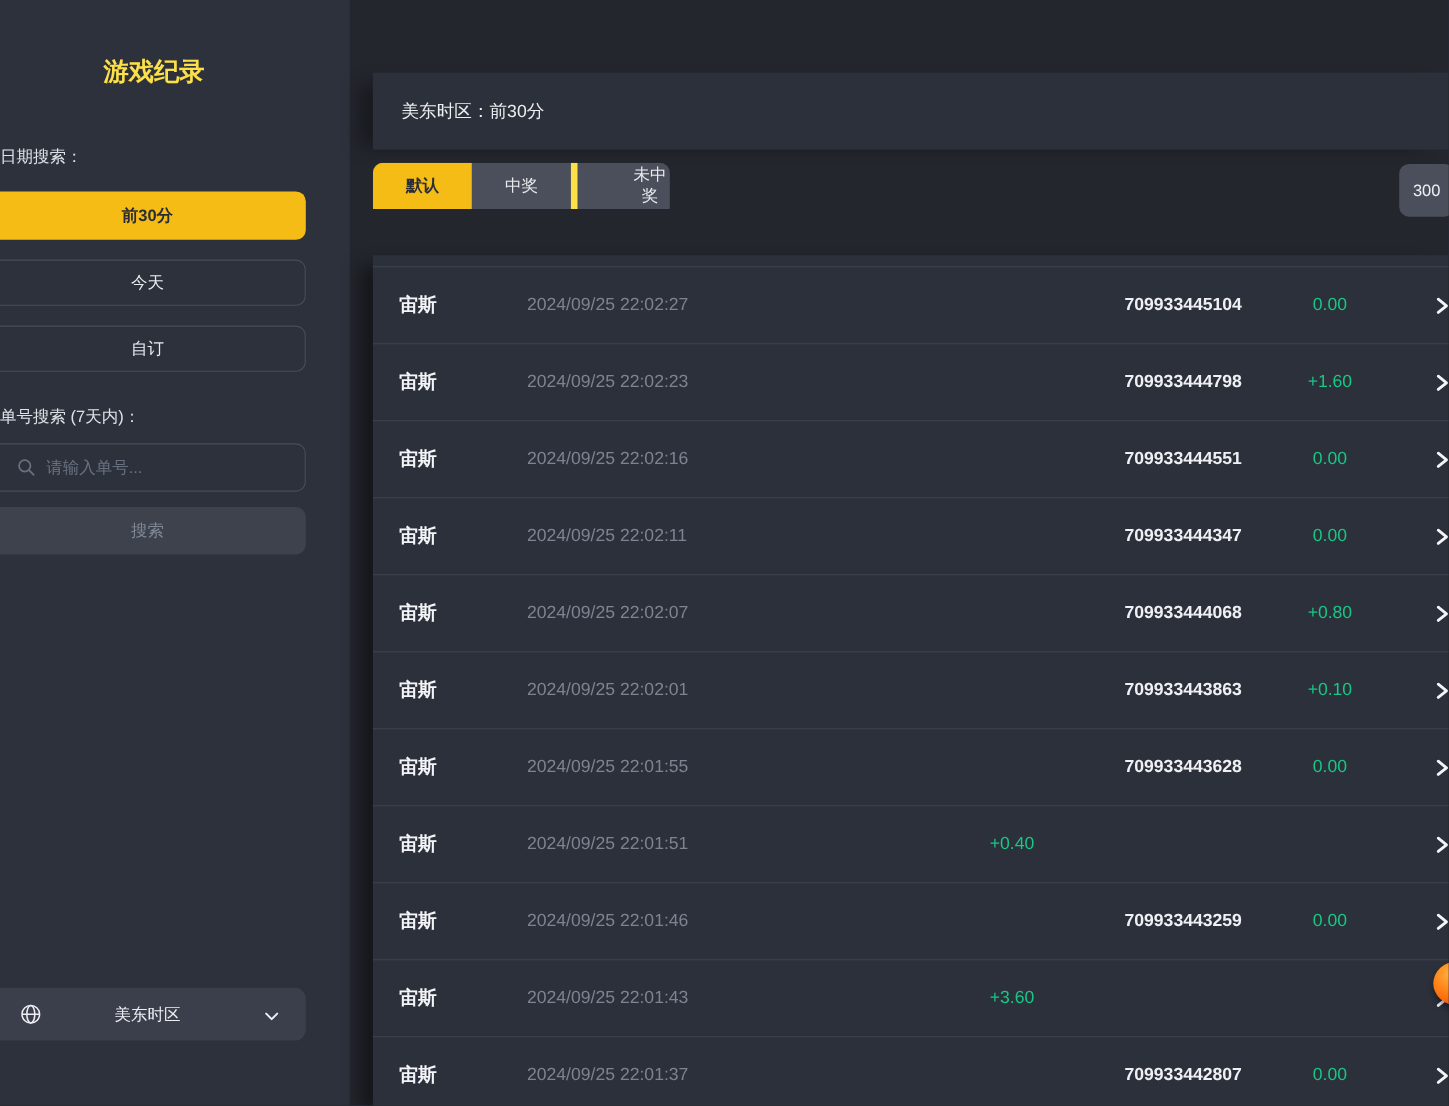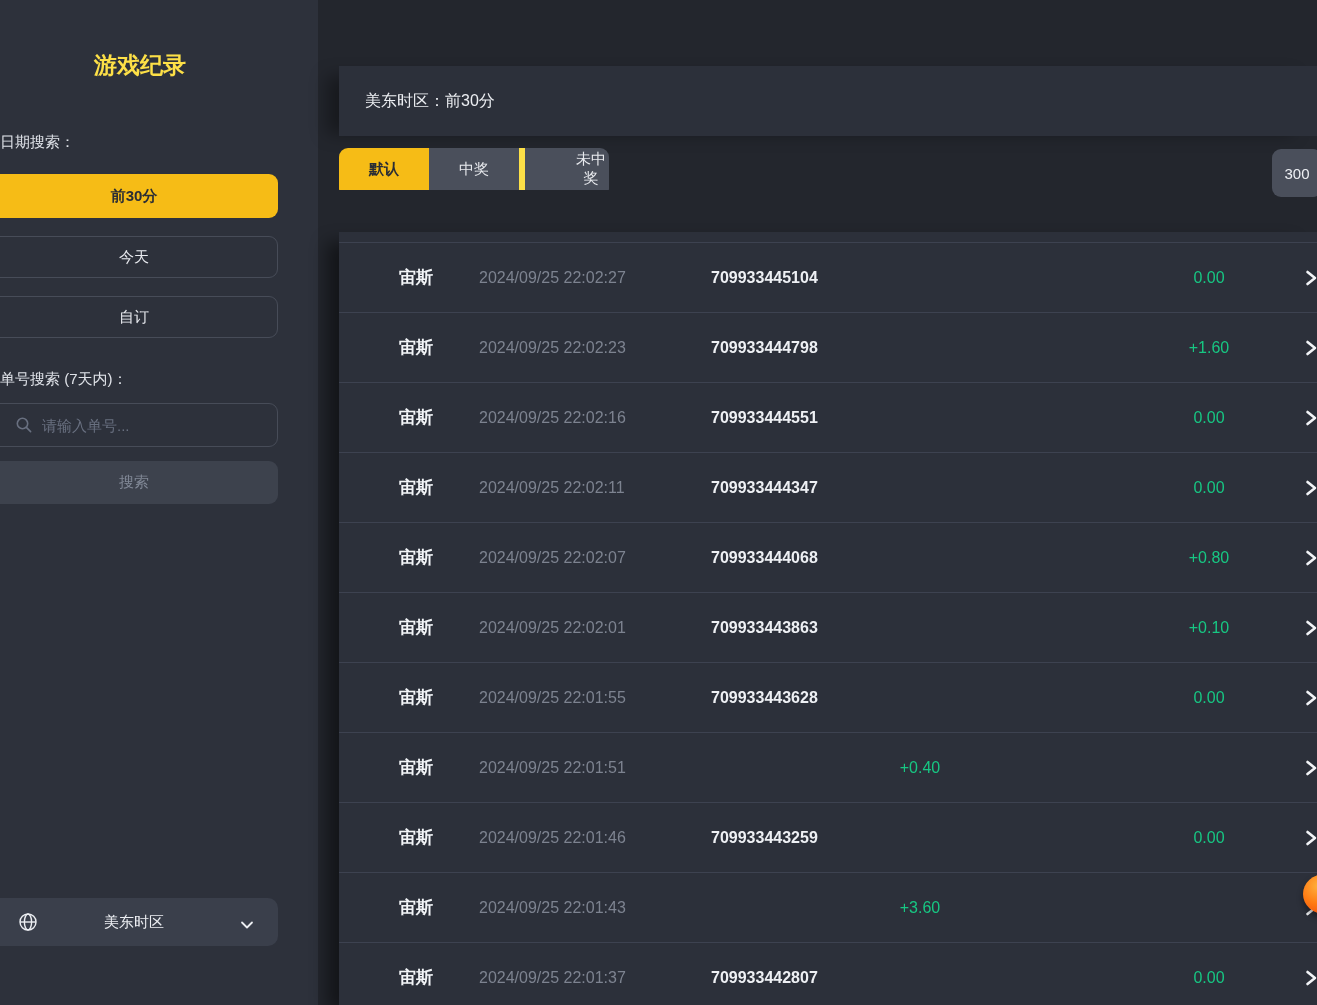--- a/index.html
+++ b/index.html
@@ -91,23 +91,23 @@
     background:#2c303a;
     box-shadow:-18px 4px 16px -6px rgba(0,0,0,0.45);
   }
   .row-partial { height:10px; }
   .t-row {
     position:relative; height:70px;
     border-top:1px solid #3d4250;
     display:grid; grid-template-columns:140px 232px 418px 160px auto;
     align-items:center; cursor:pointer;
   }
-  .cell-game { padding-left:60px; font-size:17px; font-weight:bold; color:#f2f4f7; }
+  .cell-game { padding-left:24px; font-size:17px; font-weight:bold; color:#f2f4f7; }
   .cell-time { text-align:left; font-size:16px; color:#7d8390; }
-  .cell-order { text-align:left; font-size:16px; font-weight:bold; color:#eef0f4; }
+  .cell-order { text-align:right; font-size:16px; font-weight:bold; color:#eef0f4; }
   .cell-amount { text-align:center; font-size:16px; color:#17c783; }
   .row-chevron { position:absolute; left:963px; top:26px; }
 
   .float-coin {
     position:absolute; left:985px; top:874px; width:44px; height:40px;
     border-radius:50%; cursor:pointer;
     background:radial-gradient(circle at 35% 30%, #ffb13d 0%, #ff7a12 45%, #e8380d 100%);
     box-shadow:0 4px 6px rgba(0,0,0,0.4);
   }
 </style>

